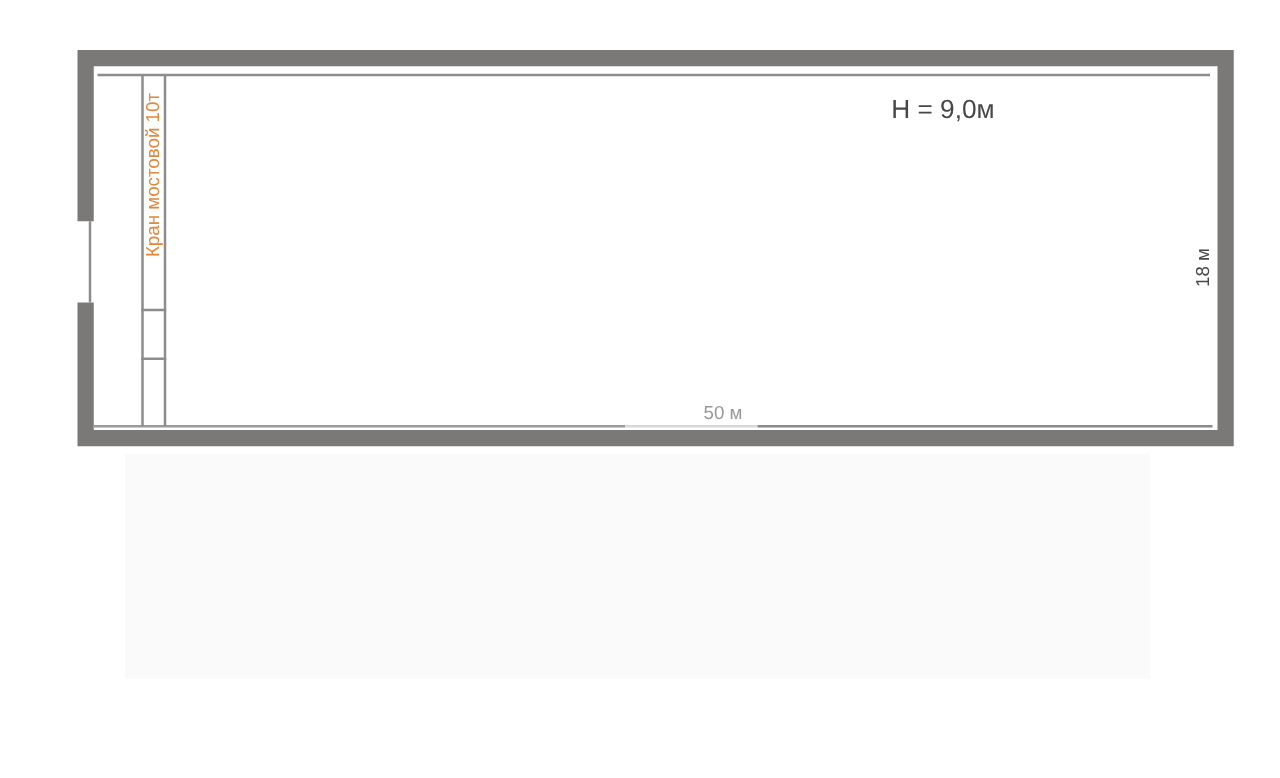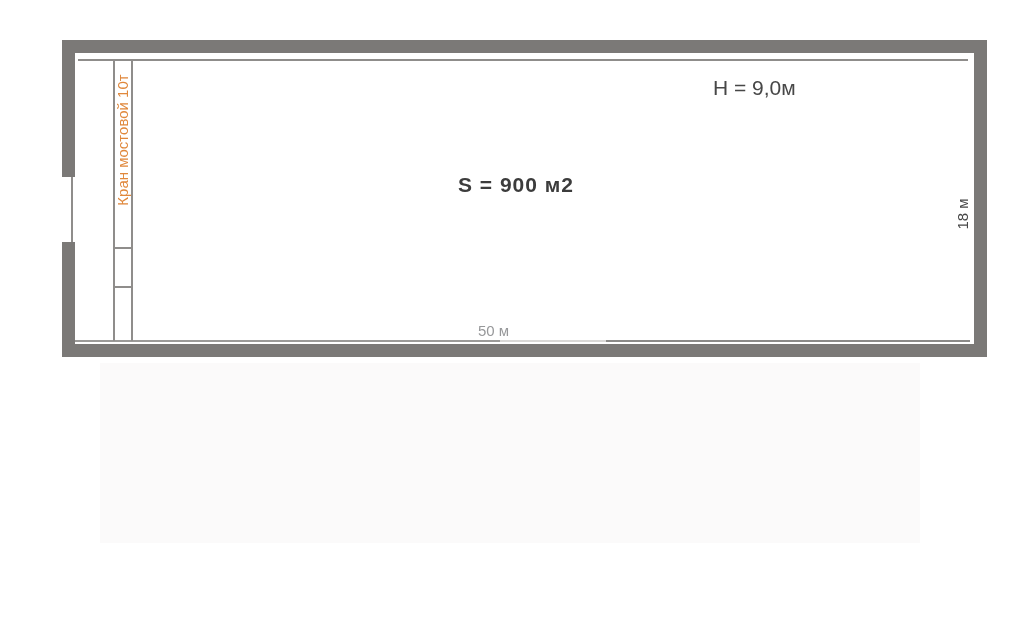--- a/index.html
+++ b/index.html
@@ -37,21 +37,21 @@
   .crane-divider-top{position:absolute;left:113px;top:247px;width:20px;height:2px;background:var(--line)}
   .crane-divider-bottom{position:absolute;left:113px;top:286px;width:20px;height:2px;background:var(--line)}
 
   
   .crane-label{position:absolute;left:48px;top:132px;width:150px;height:16px;
     transform:rotate(-90deg);color:var(--accent);font-size:15px;line-height:16px;
     text-align:center;white-space:nowrap}
   .height-label{position:absolute;left:713px;top:76px;font-size:21px;color:var(--text-dark);white-space:nowrap}
   .area-label{position:absolute;left:458px;top:173px;font-size:21px;font-weight:bold;
     color:#3c3c3c;letter-spacing:1px;white-space:nowrap}
-  .width-label{position:absolute;left:478px;top:322px;width:100px;text-align:left;
+  .width-label{position:absolute;left:494px;top:322px;width:100px;text-align:right;
     font-size:15px;color:var(--text-gray);white-space:nowrap}
   .depth-label{position:absolute;left:940px;top:206px;width:46px;height:16px;
     transform:rotate(-90deg);font-size:15px;line-height:16px;color:var(--text-dark);
     text-align:center;white-space:nowrap}
 
   
   .watermark{position:absolute;left:392px;top:240px;font-size:90px;font-weight:bold;
     letter-spacing:4px;color:transparent;-webkit-text-stroke:2px var(--watermark-stroke);
     white-space:nowrap;user-select:none}
 
@@ -76,17 +76,16 @@
   <div class="bottom-line-right"></div>
 
   <div class="crane-rail-left"></div>
   <div class="crane-rail-right"></div>
   <div class="crane-divider-top"></div>
   <div class="crane-divider-bottom"></div>
 
 
   <div class="crane-label">Кран мостовой 10т</div>
   <div class="height-label">H = 9,0м</div>
-  <div class="area-label">S = 900 м2</div>
   <div class="width-label">50 м</div>
   <div class="depth-label">18 м</div>
 
 </div>
 
 </body></html>

